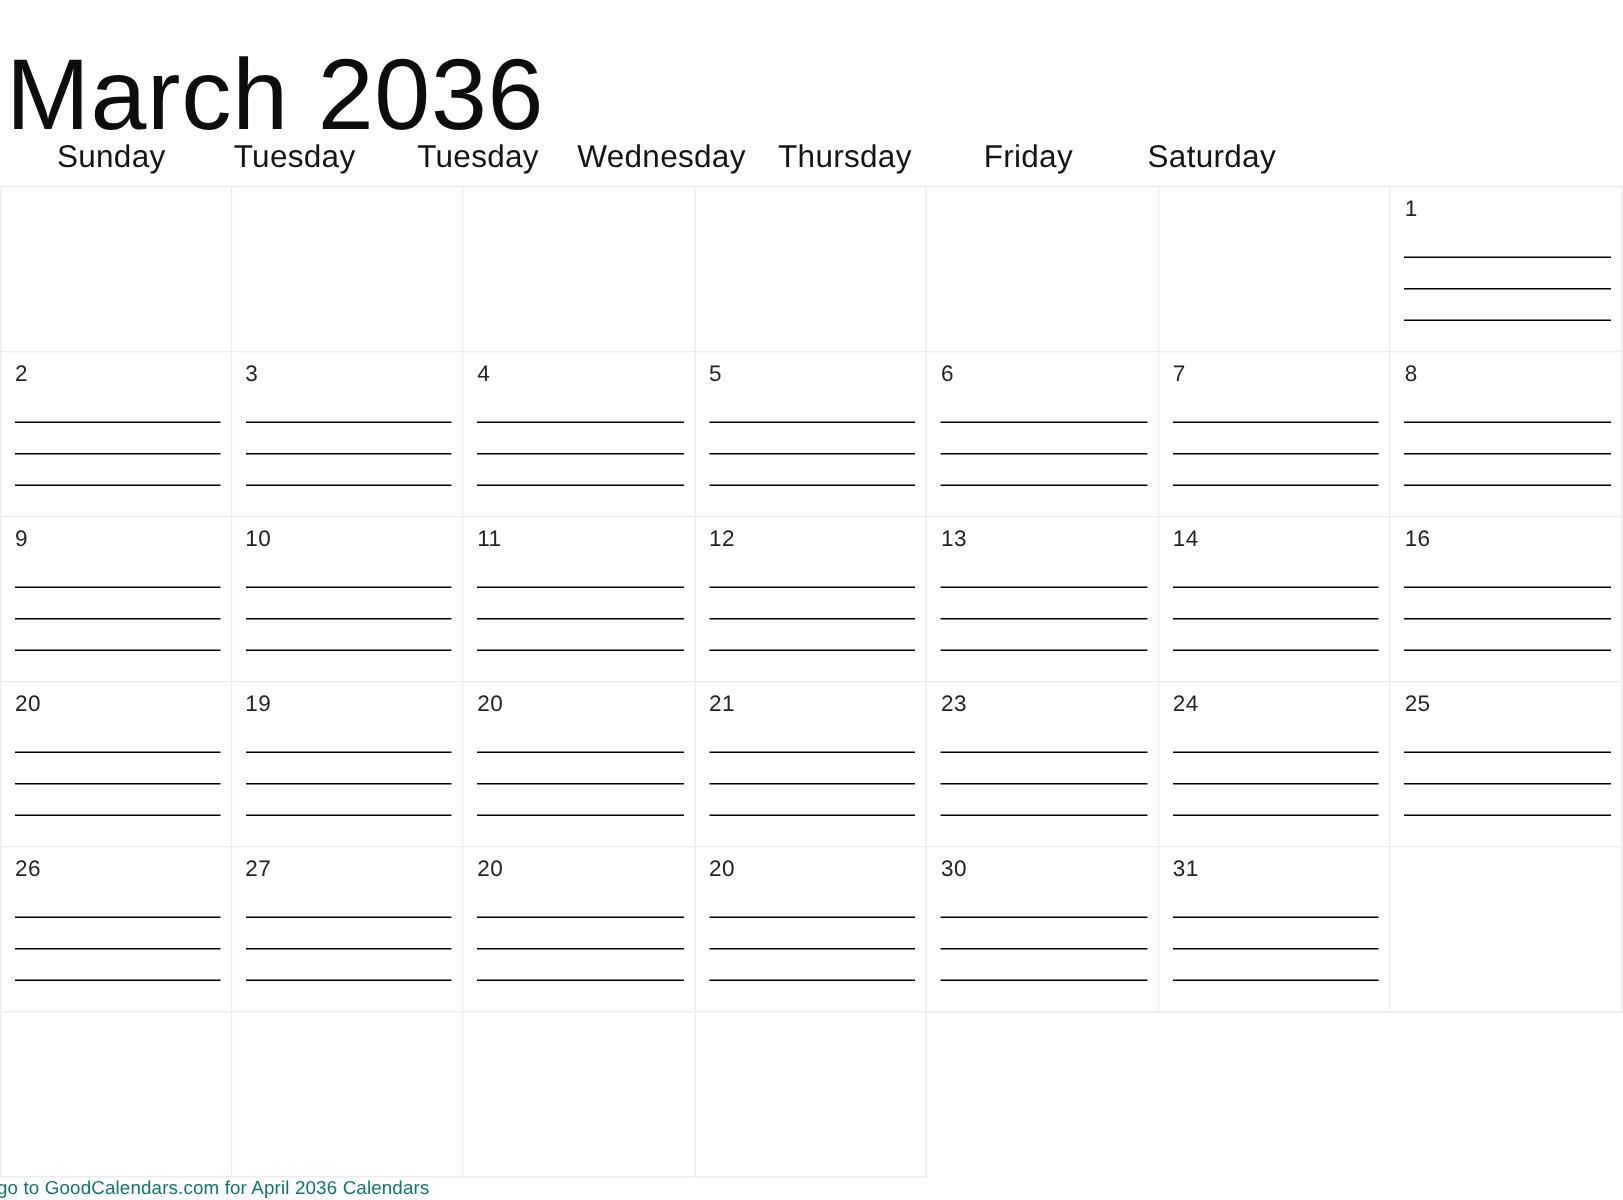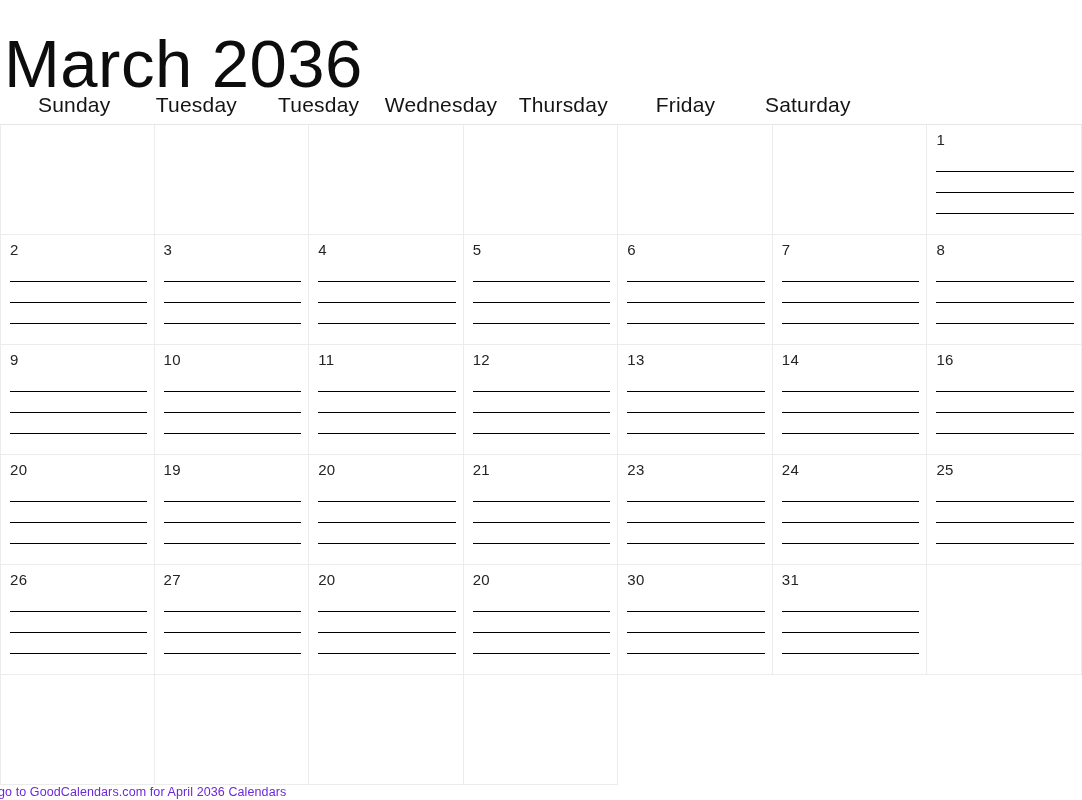--- a/index.html
+++ b/index.html
@@ -112,21 +112,21 @@
   .footer {
     position: absolute;
     left: 0;
     top: 784px;
     width: 1082px;
     height: 16px;
     font-size: 12.5px;
     line-height: 16px;
     font-weight: 300;
     letter-spacing: 0.1px;
-    color: #6d28d9;
+    color: #0f766e;
     white-space: nowrap;
     overflow: hidden;
   }
   .footer-inner {
     display: inline-block;
     margin-left: -2px;
   }
 </style>
 </head>
 <body>

